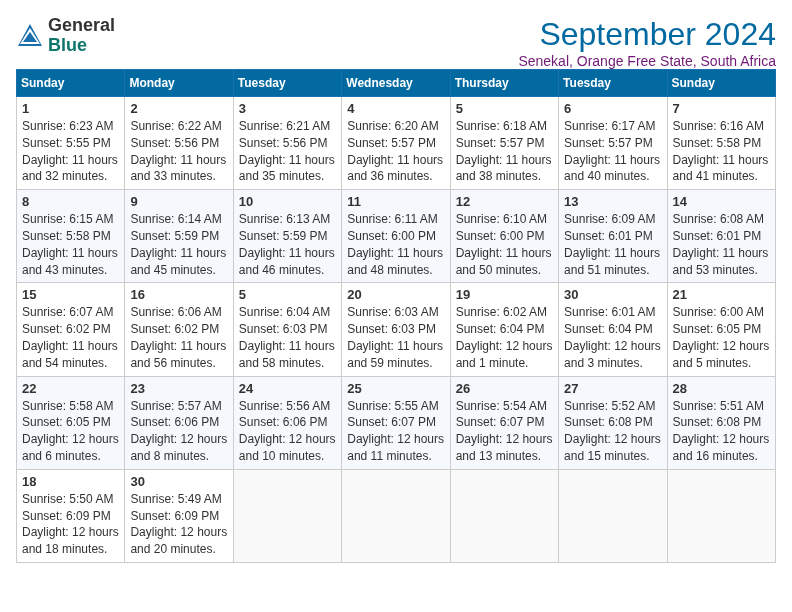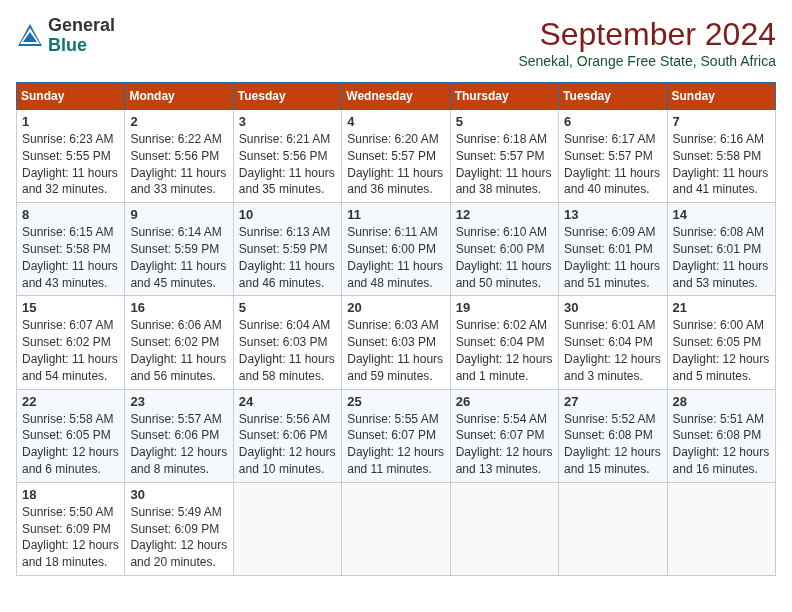--- a/index.html
+++ b/index.html
@@ -7,21 +7,21 @@
       font-family: Arial, sans-serif;
       background: #fff;
       width: 792px;
       min-height: 612px;
       padding: 16px;
     }
     .header {
       display: flex;
       justify-content: space-between;
       align-items: flex-start;
-      margin-bottom: 13px;
+      margin-bottom: 0;
     }
     .logo {
       display: flex;
       align-items: center;
       gap: 4px;
     }
     .logo-text {
       font-size: 18px;
       font-weight: bold;
       line-height: 1.1;
@@ -31,33 +31,33 @@
     .logo-icon {
       width: 28px;
       height: 28px;
     }
     .title-block {
       text-align: right;
     }
     .month-title {
       font-size: 32px;
       font-weight: normal;
-      color: #7f1d1d;
+      color: #0369a1;
     }
     .location {
       font-size: 14px;
-      color: #14532d;
+      color: #701a75;
     }
     .calendar {
       width: 100%;
       border-collapse: collapse;
       font-size: 11px;
     }
     .calendar th {
-      background: #c2410c;
+      background: #0369a1;
       color: #fff;
       padding: 6px 4px;
       text-align: left;
       font-size: 12px;
       font-weight: bold;
       border: 1px solid #1a6faf;
     }
     .calendar td {
       border: 1px solid #ccc;
       vertical-align: top;

